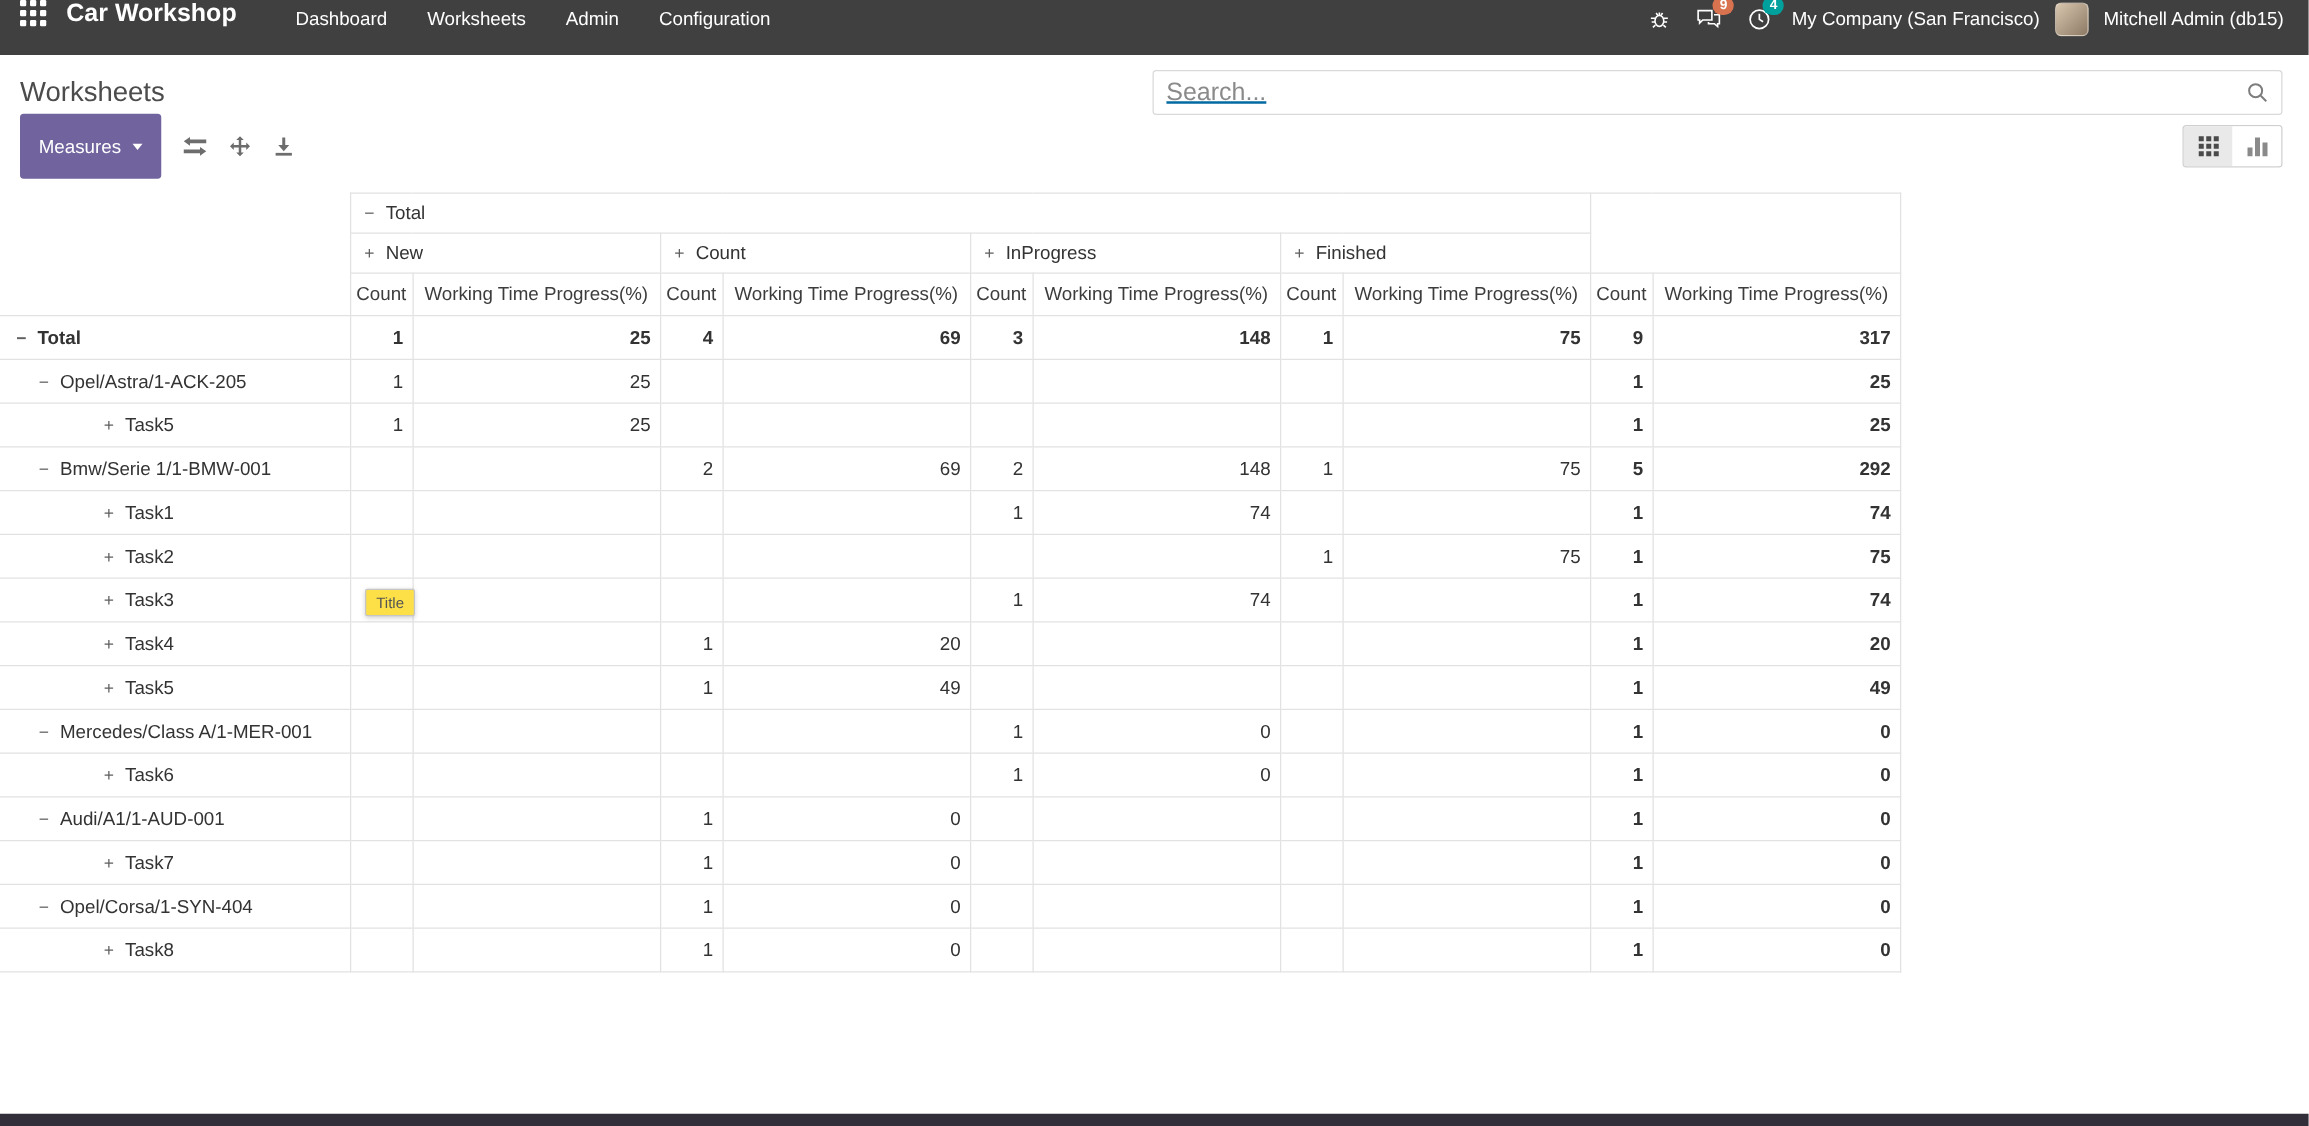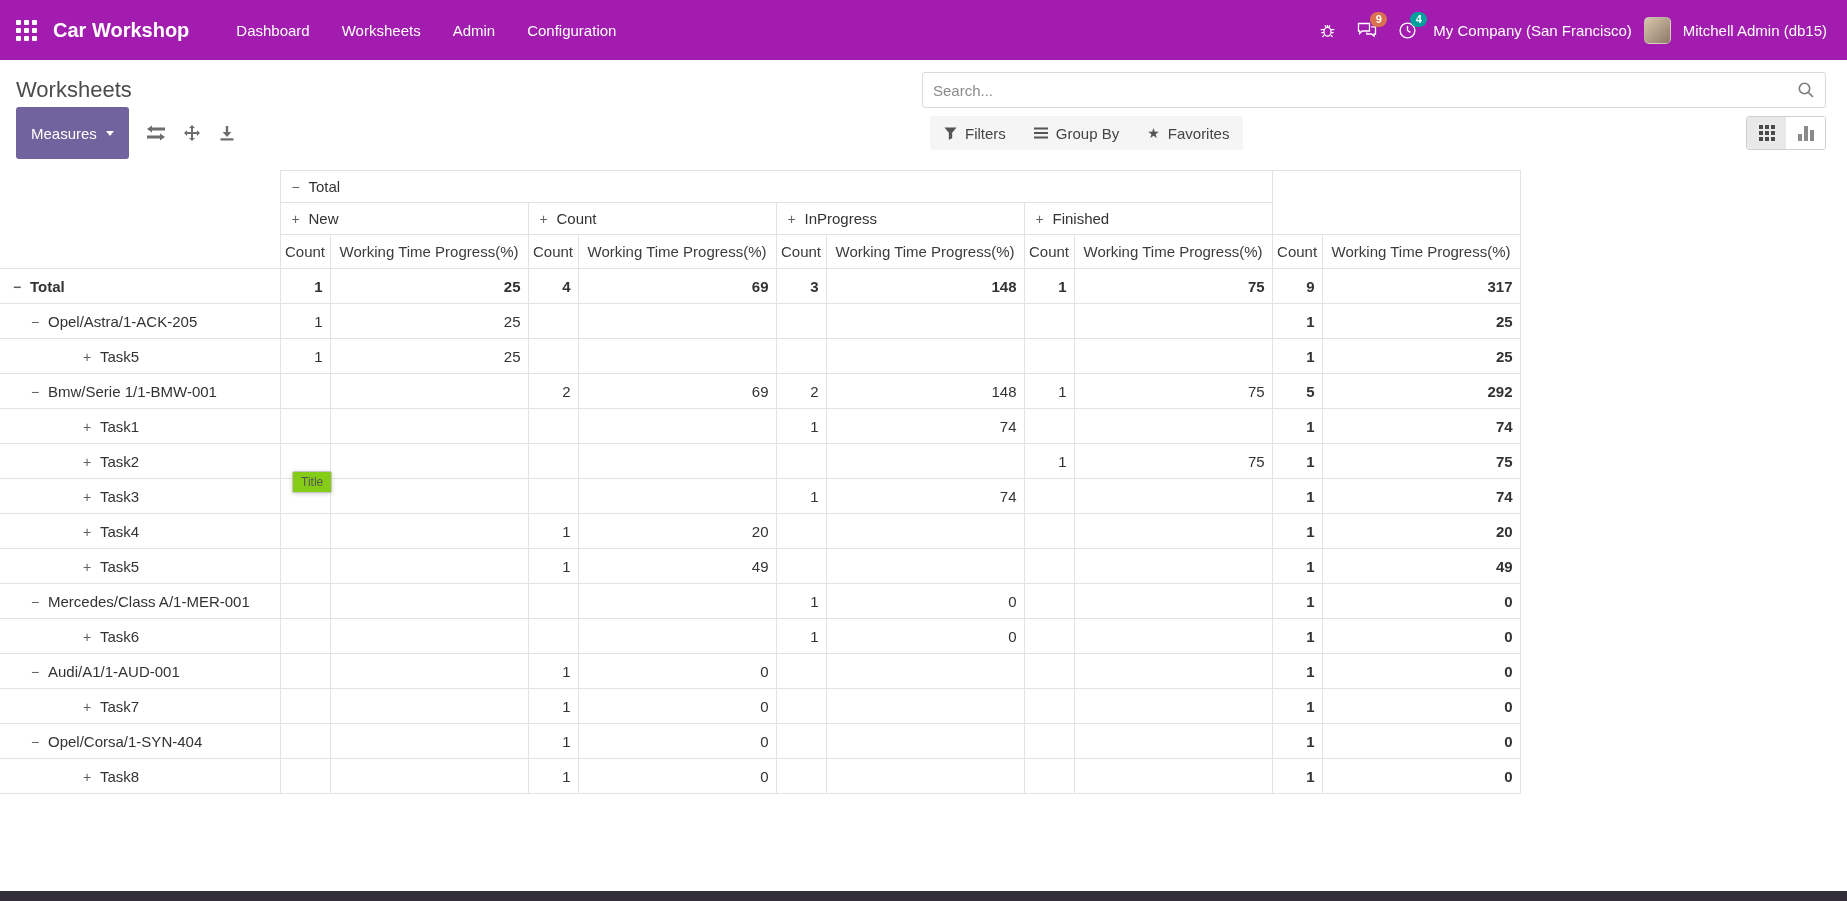--- a/index.html
+++ b/index.html
@@ -1,41 +1,41 @@
 <!DOCTYPE html>
 <html><head>
 <meta charset="utf-8">
 <style>
   * { margin:0; padding:0; box-sizing:border-box; }
   html,body { width:1847px; height:901px; }
   body { font-family:"Liberation Sans", sans-serif; background:#ffffff; position:relative; overflow:hidden; color:#333; }
   button { font-family:inherit; }
 
   
-  .navbar { height:60px; background:#a21caf; color:#fff; display:flex; align-items:center; padding:0 20px 0 16px; }
+  .navbar { height:44px; background:#404040; color:#fff; display:flex; align-items:flex-start; padding:0 20px 0 16px; }
   .apps-btn { background:transparent; border:none; cursor:pointer; margin-right:16px; display:flex; align-items:center; justify-content:center; }
   .grid-icon { display:grid; grid-template-columns:repeat(3,5px); grid-gap:3px; }
   .grid-icon i { width:5px; height:5px; background:#fff; border-radius:1px; display:block; }
   .app-title { font-size:20px; font-weight:700; margin-right:34px; white-space:nowrap; }
   .nav-menu { display:flex; gap:6px; }
   .nav-item { color:#fff; font-size:15px; padding:7px 13px; border-radius:3px; background:none; border:none; cursor:pointer; white-space:nowrap; }
   .nav-right { margin-left:auto; display:flex; align-items:center; gap:12px; }
   .icon-btn { position:relative; background:none; border:none; width:28px; height:30px; display:flex; align-items:center; justify-content:center; cursor:pointer; }
   .badge { position:absolute; top:-3px; right:-6px; min-width:17px; height:15px; border-radius:8px; color:#fff; font-size:11px; line-height:15px; padding:0 4px; font-weight:700; text-align:center; }
   .badge.orange { background:#d9734f; }
   .badge.teal { background:#00a09d; }
   .company-name, .user-name { font-size:15px; color:#fff; white-space:nowrap; cursor:pointer; }
   .avatar { width:27px; height:27px; border-radius:5px; background:linear-gradient(135deg,#d9c6ae 0%,#8d7a66 100%); border:1px solid rgba(255,255,255,.35); cursor:pointer; }
 
   
   .cp { padding:0 21px 0 16px; }
   .cp-row1 { display:flex; align-items:center; padding-top:12px; }
   .page-title { font-size:22px; font-weight:400; color:#4c4c4c; }
   .search-box { margin-left:auto; width:904px; height:36px; border:1px solid #d9d9d9; border-radius:3px; display:flex; align-items:center; padding:0 10px; background:#fff; }
-  .search-input { flex:1; border:none; outline:none; font-size:15px; color:#0369a1; background:transparent; }
+  .search-input { flex:1; border:none; outline:none; font-size:20px; color:#0369a1; background:transparent;text-decoration:underline; }
   .search-input::placeholder { color:#8a8a8a; }
   .search-btn { background:none; border:none; cursor:pointer; display:flex; align-items:center; }
 
   .cp-row2 { position:relative; height:50px; display:flex; align-items:center; }
   .btn-measures { background:#71639e; color:#fff; font-size:15px; border:none; border-radius:3px; height:52px; padding:0 15px; display:flex; align-items:center; gap:9px; cursor:pointer; }
   .caret-down { width:0; height:0; border-left:4px solid transparent; border-right:4px solid transparent; border-top:5px solid #fff; }
   .tool-btn { background:none; border:none; margin-left:17px; cursor:pointer; display:flex; align-items:center; }
 
   .filter-group { position:absolute; left:914px; top:8px; height:34px; display:flex; align-items:center; background:#f5f5f5; border-radius:3px; }
   .fg-btn { display:flex; align-items:center; gap:8px; padding:0 14px; height:34px; font-size:15px; color:#444; background:none; border:none; cursor:pointer; white-space:nowrap; }
@@ -59,21 +59,21 @@
   .measure-th { text-align:center; height:34px; padding:4px 2px; color:#3c3c3c; cursor:pointer; }
   .empty-th { border:none; }
   td.val { text-align:right; padding:0 7px; height:35px; cursor:pointer; }
   td.row-label { border-left:none; height:35px; cursor:pointer; white-space:nowrap; overflow:hidden; }
   .indent-0 { padding-left:10px; } .indent-1 { padding-left:28px; } .indent-2 { padding-left:80px; }
   .pm { display:inline-block; width:14px; margin-right:6px; color:#5f5f5f; text-align:center; font-size:14px; cursor:pointer; }
   .row-bold td { font-weight:700; }
   td.col-total { font-weight:700; }
 
   
-  .pivot-tooltip { position:absolute; left:292px; top:471px; background:#84cc16; border:1px solid #c6c6c6; border-radius:2px; font-size:12px; color:#555; padding:3px 8px; box-shadow:0 1px 4px rgba(0,0,0,.18); z-index:5; }
+  .pivot-tooltip { position:absolute; left:292px; top:471px; background:#fde047; border:1px solid #c6c6c6; border-radius:2px; font-size:12px; color:#555; padding:3px 8px; box-shadow:0 1px 4px rgba(0,0,0,.18); z-index:5; }
 
   
   .bottom-bar { position:absolute; left:0; bottom:0; width:100%; height:10px; background:#322f3a; }
 </style>
 </head>
 <body>
 
 <header class="navbar">
   <button class="apps-btn">
     <span class="grid-icon">
@@ -151,40 +151,20 @@
         <path fill="#6d6d6d" d="M9 1 L12 4 H10 V8 H14 V6 L17 9 L14 12 V10 H10 V14 H12 L9 17 L6 14 H8 V10 H4 V12 L1 9 L4 6 V8 H8 V4 H6 Z"></path>
       </svg>
     </button>
     <button class="tool-btn">
       <svg width="18" height="18" viewBox="0 0 18 18">
         <path fill="#6d6d6d" d="M7.8 2 h2.4 v6 h3.2 l-4.4 5 L4.6 8 h3.2 Z"></path>
         <rect fill="#6d6d6d" x="2.5" y="14.3" width="13" height="2.2"></rect>
       </svg>
     </button>
 
-    <div class="filter-group">
-      <button class="fg-btn">
-        <svg width="13" height="13" viewBox="0 0 14 14">
-          <path fill="#555555" d="M0.5 0.5 H13.5 L8.8 6.2 V12.2 L5.2 13.6 V6.2 Z"></path>
-        </svg>
-        <span>Filters</span>
-      </button>
-      <button class="fg-btn">
-        <svg width="14" height="12" viewBox="0 0 14 12">
-          <rect fill="#555555" x="0" y="0.5" width="14" height="2"></rect>
-          <rect fill="#555555" x="0" y="5" width="14" height="2"></rect>
-          <rect fill="#555555" x="0" y="9.5" width="14" height="2"></rect>
-        </svg>
-        <span>Group By</span>
-      </button>
-      <button class="fg-btn">
-        <span class="fg-star">★</span>
-        <span>Favorites</span>
-      </button>
-    </div>
 
     <div class="view-switch">
       <button class="vs-btn active">
         <span class="vs-grid">
             <i></i>
             <i></i>
             <i></i>
             <i></i>
             <i></i>
             <i></i>

